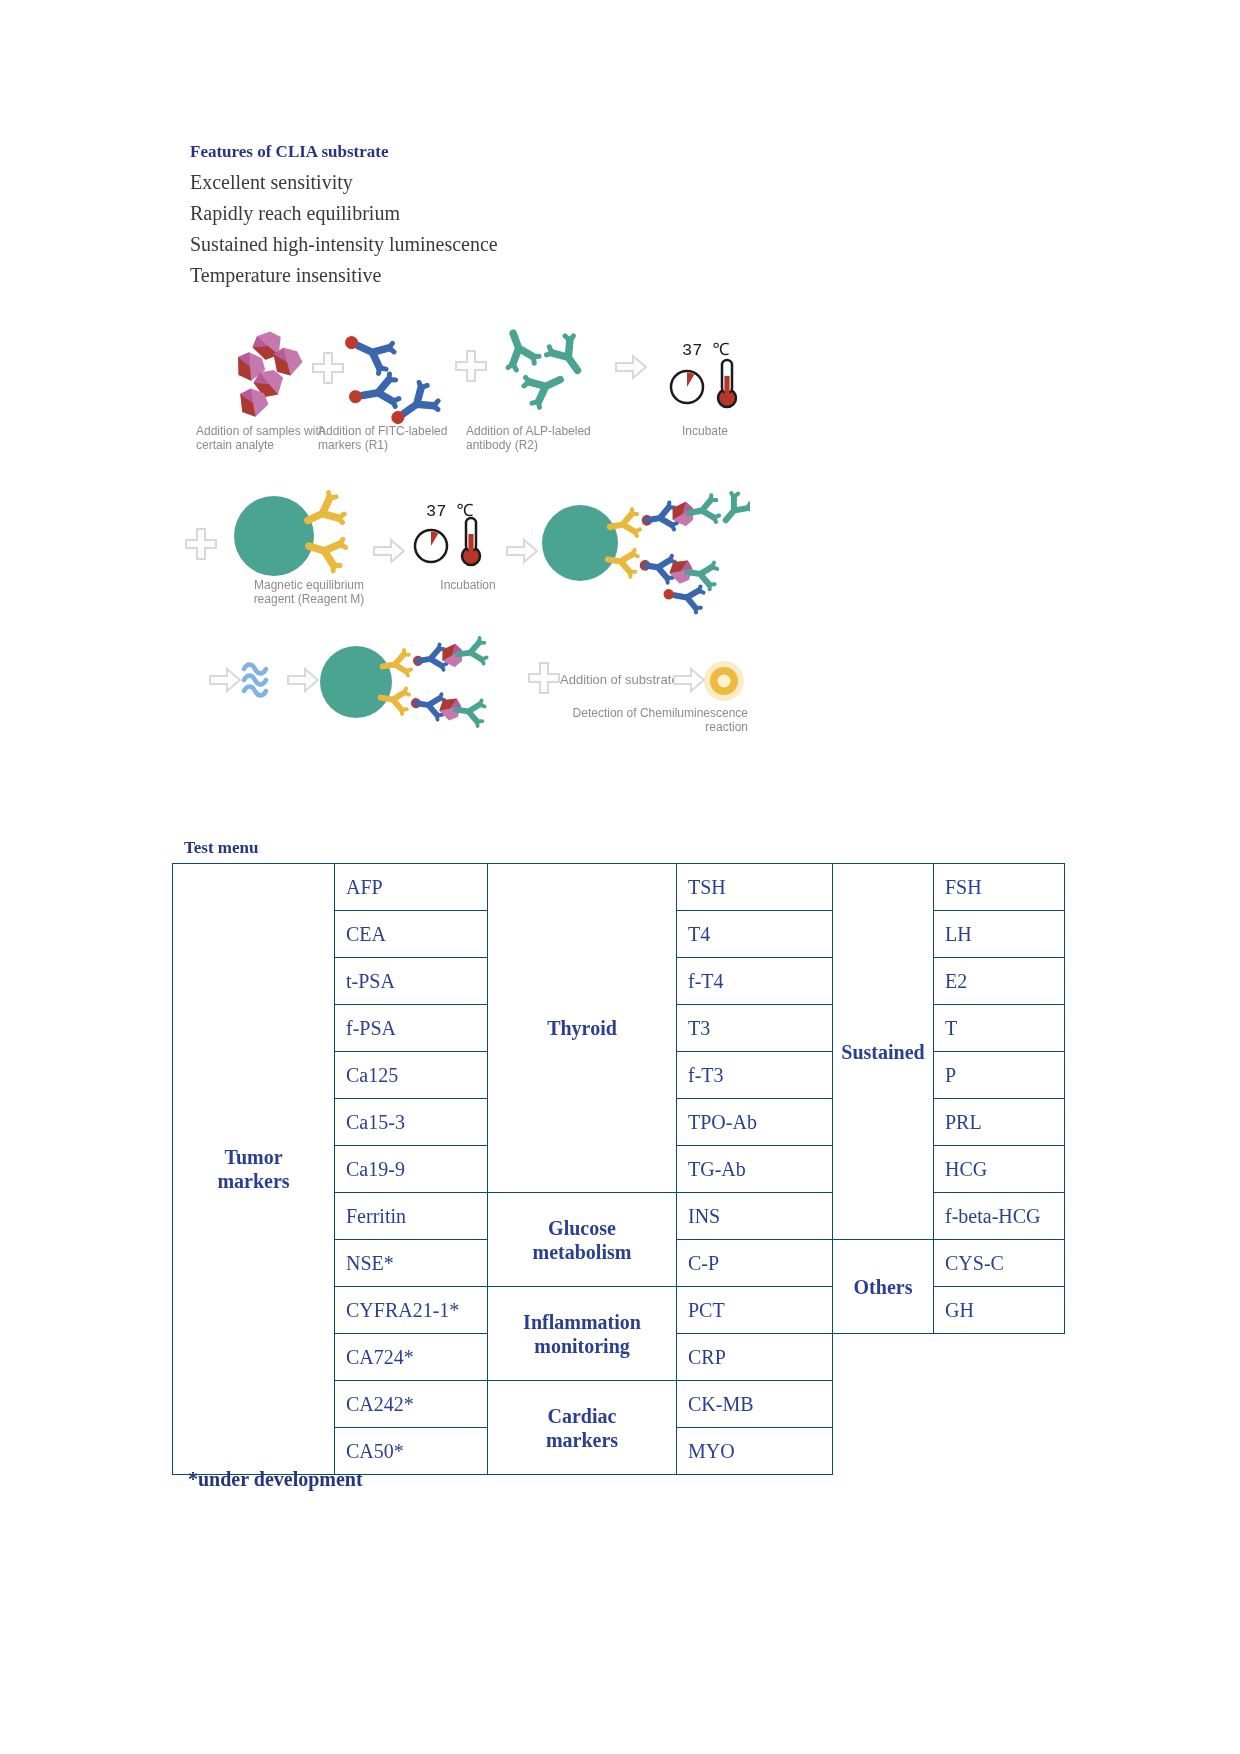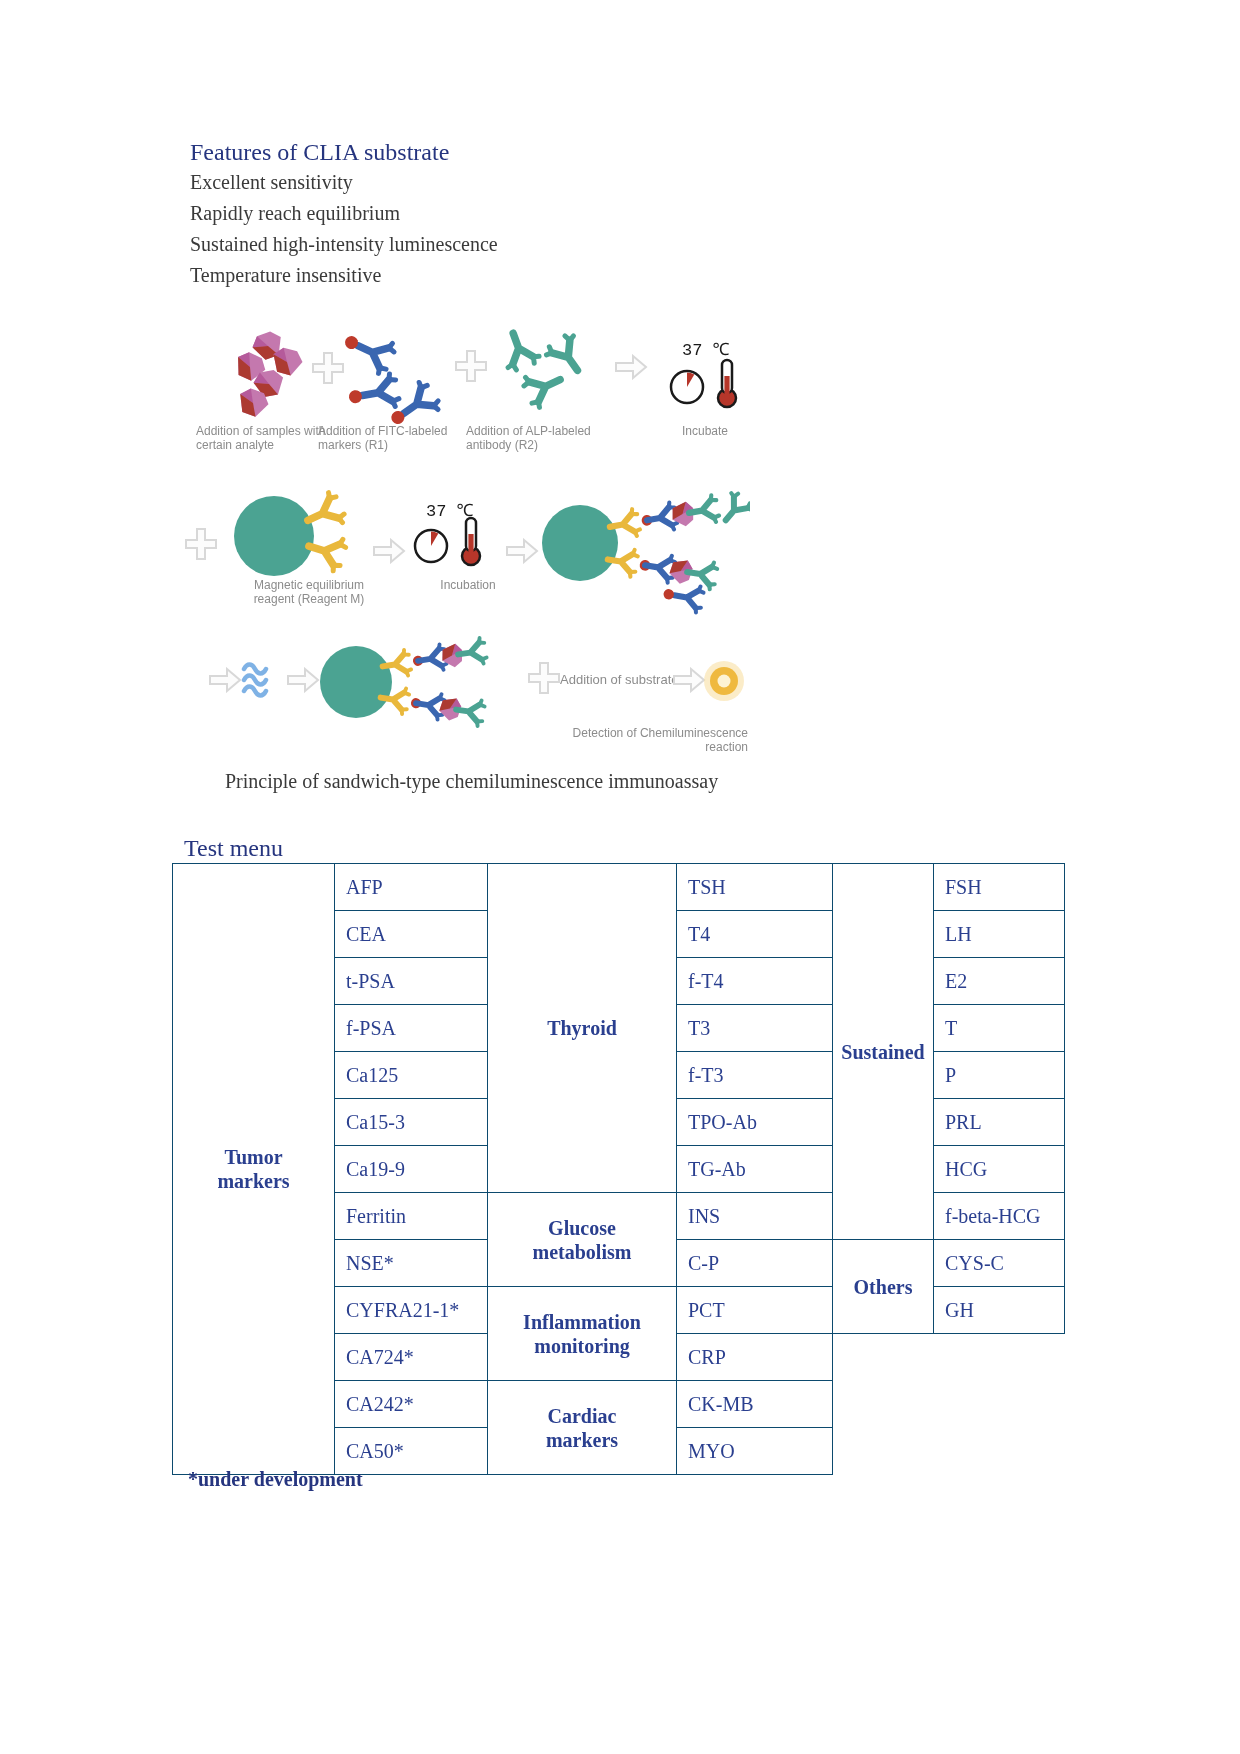--- a/index.html
+++ b/index.html
@@ -1,25 +1,25 @@
 <!DOCTYPE html>
 <html><head>
 <meta charset="utf-8">
 <style>
   html,body{margin:0;padding:0;background:#ffffff;}
   .page{position:relative;width:1240px;height:1754px;background:#ffffff;overflow:hidden;
         font-family:"Liberation Serif",serif;}
   .abs{position:absolute;}
-  .h-blue{font-size:24px;font-weight:normal;color:#26357F;line-height:30px;}
+  .h-blue{font-size:17px;font-weight:bold;color:#26357F;line-height:30px;}
   .body-line{font-size:20px;color:#3A3A3A;line-height:31px;}
   .caption{font-size:20px;color:#3A3A3A;}
   .dlabel{font-family:"Liberation Sans","DejaVu Sans",sans-serif;font-size:12px;line-height:14px;color:#8C8C8C;}
   .temp{font-family:Liberation Mono, monospace;font-size:17px;color:#1A1A1A;}
   .center{text-align:center;}
-  .right{text-align:right;margin-top:20px;}
+  .right{text-align:right;}
   table.menu{border-collapse:collapse;table-layout:fixed;width:892px;}
   table.menu td{border:1px solid #0c4a6e;height:46px;font-size:20px;color:#2A3F8F;
                 padding:0 4px 0 11px;font-family:"Liberation Serif",serif;vertical-align:middle;
                 overflow:hidden;}
   table.menu td.group{font-weight:bold;text-align:center;line-height:24px;padding:0 26px;}
   table.menu td.group-sm{font-weight:bold;text-align:center;line-height:24px;padding:0 4px;}
   table.menu td.void{border:none;}
   .footnote{font-size:20px;font-weight:bold;color:#26357F;}
   svg{display:block;}
 </style>
@@ -183,21 +183,20 @@
     </svg>
   <div class="abs dlabel" style="left:560px;top:673px;width:120px;font-size:13px">Addition of substrate</div>
   <svg class="abs" style="left:672px;top:667px" width="34" height="26" viewBox="-17 -13 34 26">
       <use href="#gArrow"></use>
     </svg>
   <svg class="abs" style="left:703px;top:660px" width="42" height="42" viewBox="-21 -21 42 42">
       <use href="#gGlow"></use>
     </svg>
   <div class="abs dlabel right" style="left:552px;top:706px;width:196px">Detection of Chemiluminescence reaction</div>
 
-  <div class="abs caption" style="left:225px;top:770px">Principle of sandwich-type chemiluminescence immunoassay</div>
 
   <div class="abs h-blue" style="left:184px;top:833px">Test menu</div>
 
   <table class="menu abs" style="left:172px;top:863px">
     <colgroup>
       <col style="width:162px">
         <col style="width:153px">
         <col style="width:189px">
       <col style="width:156px">
         <col style="width:101px">

